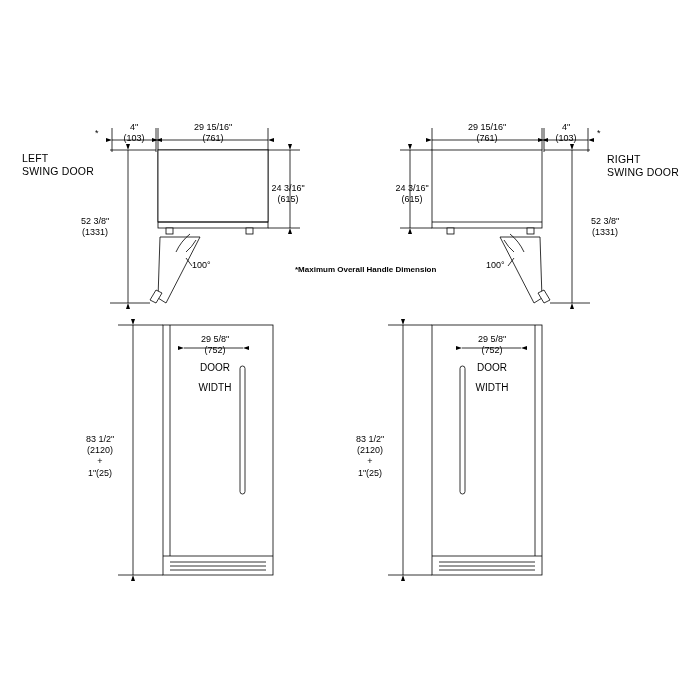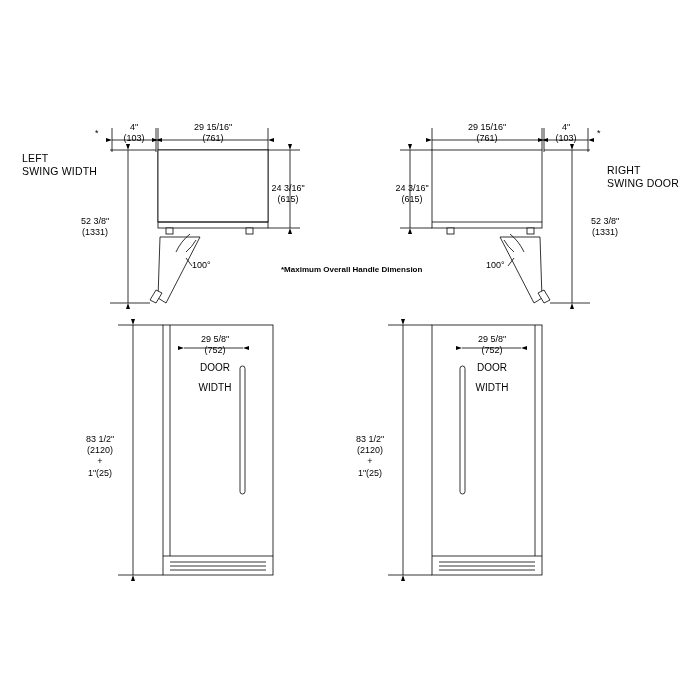--- a/index.html
+++ b/index.html
@@ -186,22 +186,22 @@
     <g>
       <line x1="388" y1="325" x2="432" y2="325"></line>
       <line x1="388" y1="575" x2="432" y2="575"></line>
       <line x1="403" y1="325" x2="403" y2="575" marker-start="url(#arrS)" marker-end="url(#arrE)"></line>
     </g>
 
   </g>
 </svg>
 
 <div class="side-title" style="left:22px;top:152px;">LEFT
-SWING WIDTH</div>
-<div class="side-title" style="left:607px;top:164px;">RIGHT
+SWING DOOR</div>
+<div class="side-title" style="left:607px;top:153px;">RIGHT
 SWING DOOR</div>
 
 <div class="lbl c" style="left:96px;top:122px;width:76px;">4"
 (103)</div>
 <div class="lbl c" style="left:163px;top:122px;width:100px;">29 15/16"
 (761)</div>
 <div class="lbl c" style="left:250px;top:183px;width:76px;">24 3/16"
 (615)</div>
 <div class="lbl c" style="left:60px;top:216px;width:70px;">52 3/8"
 (1331)</div>
@@ -212,21 +212,21 @@
 (761)</div>
 <div class="lbl c" style="left:528px;top:122px;width:76px;">4"
 (103)</div>
 <div class="lbl c" style="left:374px;top:183px;width:76px;">24 3/16"
 (615)</div>
 <div class="lbl c" style="left:570px;top:216px;width:70px;">52 3/8"
 (1331)</div>
 <div class="lbl" style="left:486px;top:260px;">100°</div>
 <div class="lbl" style="left:597px;top:128px;">*</div>
 
-<div class="note" style="left:281px;top:265px;">*Maximum Overall Handle Dimension</div>
+<div class="note" style="left:295px;top:265px;">*Maximum Overall Handle Dimension</div>
 
 <div class="lbl c" style="left:173px;top:334px;width:84px;">29 5/8"
 (752)</div>
 <div class="doorwidth" style="left:173px;top:358px;width:84px;">DOOR
 WIDTH</div>
 <div class="lbl c" style="left:65px;top:434px;width:70px;">83 1/2"
 (2120)</div>
 <div class="lbl c" style="left:65px;top:456px;width:70px;">+</div>
 <div class="lbl c" style="left:65px;top:468px;width:70px;">1"(25)</div>
 

